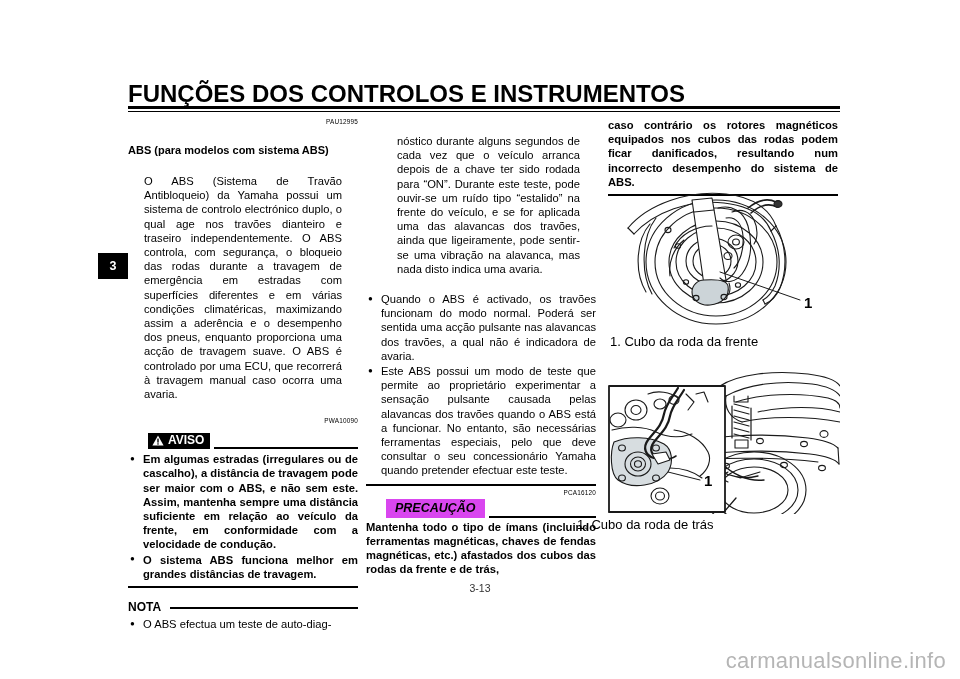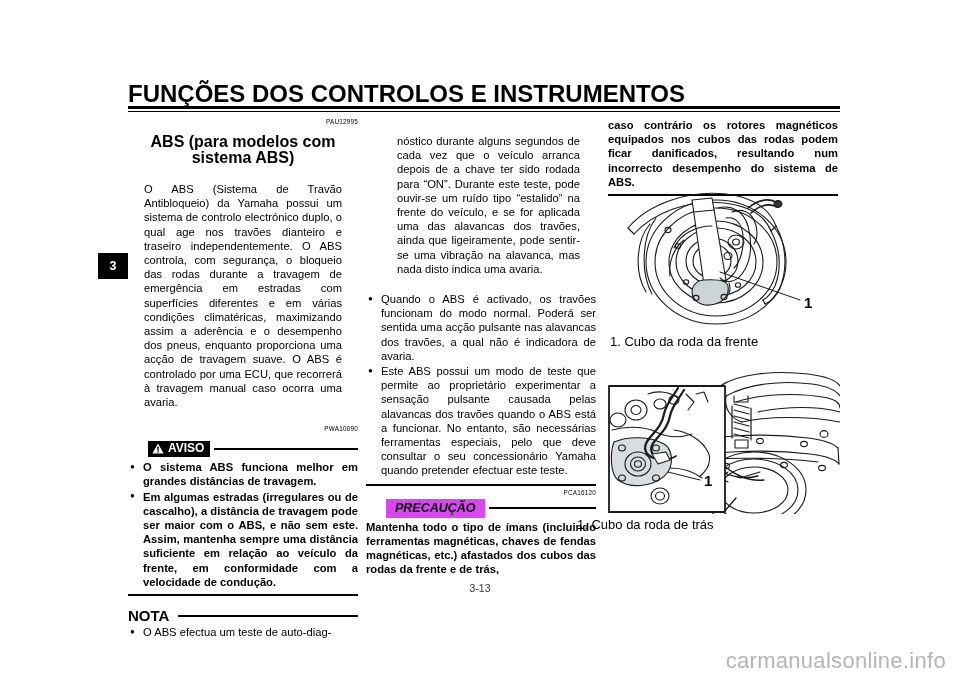--- a/index.html
+++ b/index.html
@@ -83,37 +83,37 @@
   .refcode {
     font-size: 6.4px;
     letter-spacing: 0.2px;
     text-align: right;
     color: #000;
     line-height: 8px;
     margin-bottom: 2px;
   }
 
   h2.section-head {
-    font-size: 16px;
+    font-size: 11px;
     font-weight: bold;
     line-height: 16px;
-    margin: 8px 0 3px 0;
-    text-align: center;
+    margin: 16px 0 3px 0;
+    text-align: left;
   }
 
   p.body {
     margin: 16px;
     text-align: justify;
     text-justify: inter-word;
   }
 
   
   .notice-head {
     display: flex;
-    align-items: center;
+    align-items: flex-end;
     margin-top: 8px;
     margin-bottom: 2px;
     padding-left: 20px;
   }
   .aviso-badge {
     background: #000;
     color: #fff;
     font-size: 12px;
     font-weight: bold;
     padding: 1px 6px 2px 4px;
@@ -162,21 +162,21 @@
   .bold-list li { font-weight: bold; }
 
   
   .nota-head {
     display: flex;
     align-items: center;
     margin-top: 13px;
     margin-bottom: 1px;
   }
   .nota-label {
-    font-size: 15px;
+    font-size: 12px;
     font-weight: bold;
     line-height: 13px;
     padding-right: 5px;
   }
 
   
   .precaucao-badge {
     background: #d946ef;
     color: #000;
     font-size: 12.5px;
@@ -254,22 +254,22 @@
             <rect x="5.3" y="3.6" width="1.4" height="4" fill="#000000"></rect>
             <rect x="5.3" y="8.3" width="1.4" height="1.3" fill="#000000"></rect>
           </svg>
         </span>
         <span>AVISO</span>
       </span>
       <span class="notice-rule"></span>
     </div>
 
     <ul class="bullet-list bold-list">
+      <li>Em algumas estradas (irregulares ou de cascalho), a distância de travagem pode ser maior com o ABS, e não sem este. Assim, mantenha sempre uma distância suficiente em relação ao veículo da frente, em conformidade com a velocidade de condução.</li>
       <li>O sistema ABS funciona melhor em grandes distâncias de travagem.</li>
-      <li>Em algumas estradas (irregulares ou de cascalho), a distância de travagem pode ser maior com o ABS, e não sem este. Assim, mantenha sempre uma distância suficiente em relação ao veículo da frente, em conformidade com a velocidade de condução.</li>
     </ul>
     <div class="notice-bottom-rule"></div>
 
     <div class="nota-head">
       <span class="nota-label">NOTA</span>
       <span class="notice-rule"></span>
     </div>
     <ul class="bullet-list">
       <li>O ABS efectua um teste de auto-diag-</li>
     </ul>

